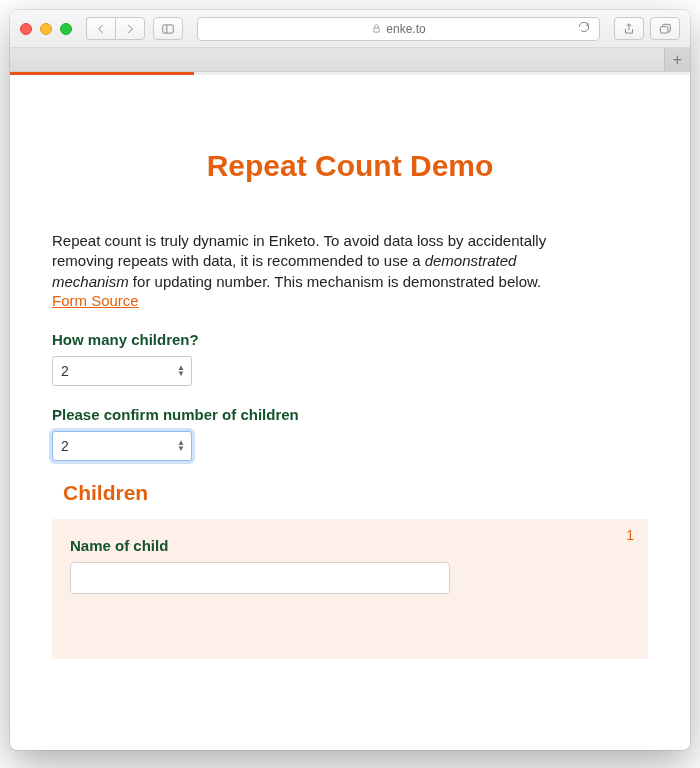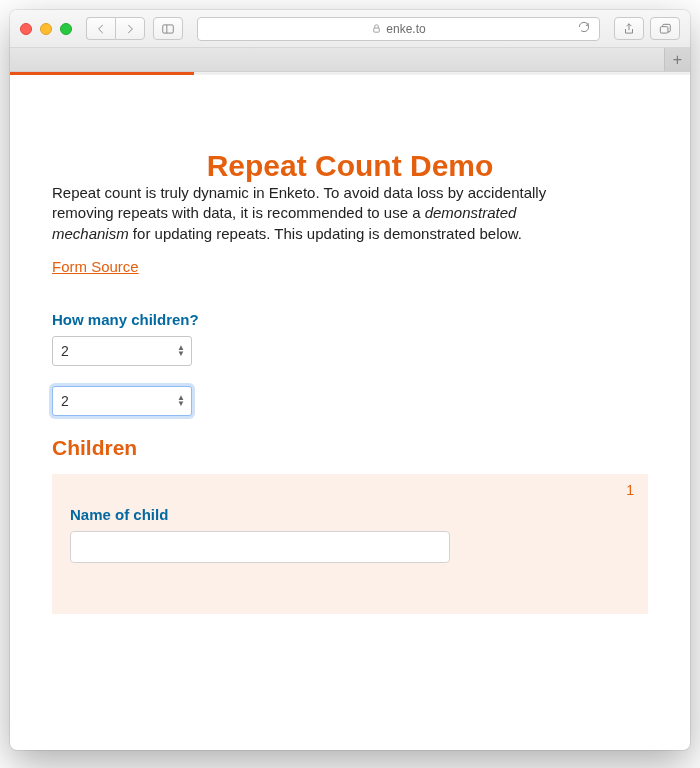--- a/index.html
+++ b/index.html
@@ -112,42 +112,42 @@
     left: 49px;
     font-size: 15px;
     font-weight: 900;
   }
   h1.title {
     text-align: center;
     color: #e4600f;
     font-weight: 700;
     font-size: 30px;
     margin-top: 50px;
+    margin-bottom: 48px;
   }
   .intro {
     font-size: 15px;
     color: #222;
     line-height: 1.35;
     max-width: 540px;
   }
   .intro .em { font-style: italic; }
   .link {
     display: inline-block;
     color: #e4600f;
     text-decoration: underline;
     font-size: 15px;
-    margin-top: 14px;
     margin-bottom: 18px;
   }
   .field-label {
     font-weight: 700;
     font-size: 15px;
-    color: #0369a1;
+    color: #14532d;
     margin-bottom: 8px;
-    margin-top: 18px;
+    margin-top: 4px;
   }
   .num-input {
     width: 140px;
     height: 30px;
     border: 1px solid #c7c7c7;
     border-radius: 3px;
     background: #fff;
     display: flex;
     align-items: center;
     justify-content: space-between;
@@ -158,21 +158,21 @@
   }
   .num-input.focused {
     border-color: #8fbbf2;
     box-shadow: 0 0 0 3px rgba(120,170,240,0.35);
   }
   .steppers { display:flex; flex-direction:column; line-height:6px; font-size:8px; color:#666;}
   h2.section {
     color: #e4600f;
     font-size: 21px;
     font-weight: 700;
-    margin: 6px 0 14px 0;
+    margin: 6px 0 14px 11px;
   }
   .repeat {
     background: #fdf0e8;
     padding: 14px 18px;
     position: relative;
     min-height: 140px;
   }
   .repeat .index {
     position: absolute;
     top: 8px; right: 14px;
@@ -256,34 +256,35 @@
   <div class="progress">
     <div class="bar" style="width:27%"></div>
   </div>
 
   <div class="page">
 
 
     <h1 class="title">Repeat Count Demo</h1>
 
     <p class="intro">
-      <span>Repeat count is truly dynamic in Enketo. To avoid data loss by accidentally removing repeats with data, it is recommended to use a </span><span class="em">demonstrated mechanism</span><span> for updating repeats. This updating is demonstrated below.</span>
+      <span>Repeat count is truly dynamic in Enketo. To avoid data loss by accidentally removing repeats with data, it is recommended to use a </span><span class="em">demonstrated mechanism</span><span> for updating number. This mechanism is demonstrated below.</span>
     </p>
 
     <a class="link" href="#">Form Source</a>
 
     <div class="field-label">How many children?</div>
     <div class="num-input">
       <span>2</span>
       <span class="steppers">
           <span>▲</span>
           <span>▼</span>
         </span>
     </div>
 
+    <div class="field-label">Please confirm number of children</div>
     <div class="num-input focused">
       <span>2</span>
       <span class="steppers">
           <span>▲</span>
           <span>▼</span>
         </span>
     </div>
 
     <h2 class="section">Children</h2>
 

